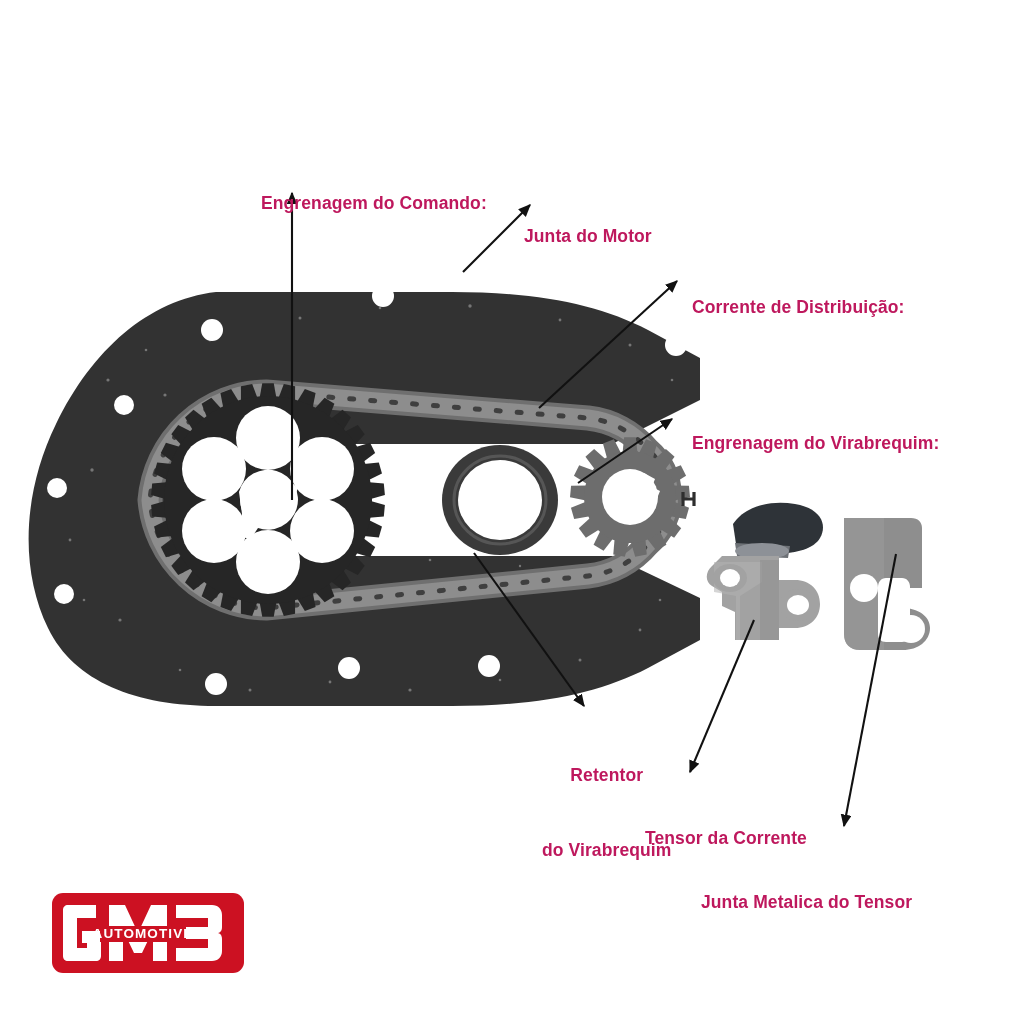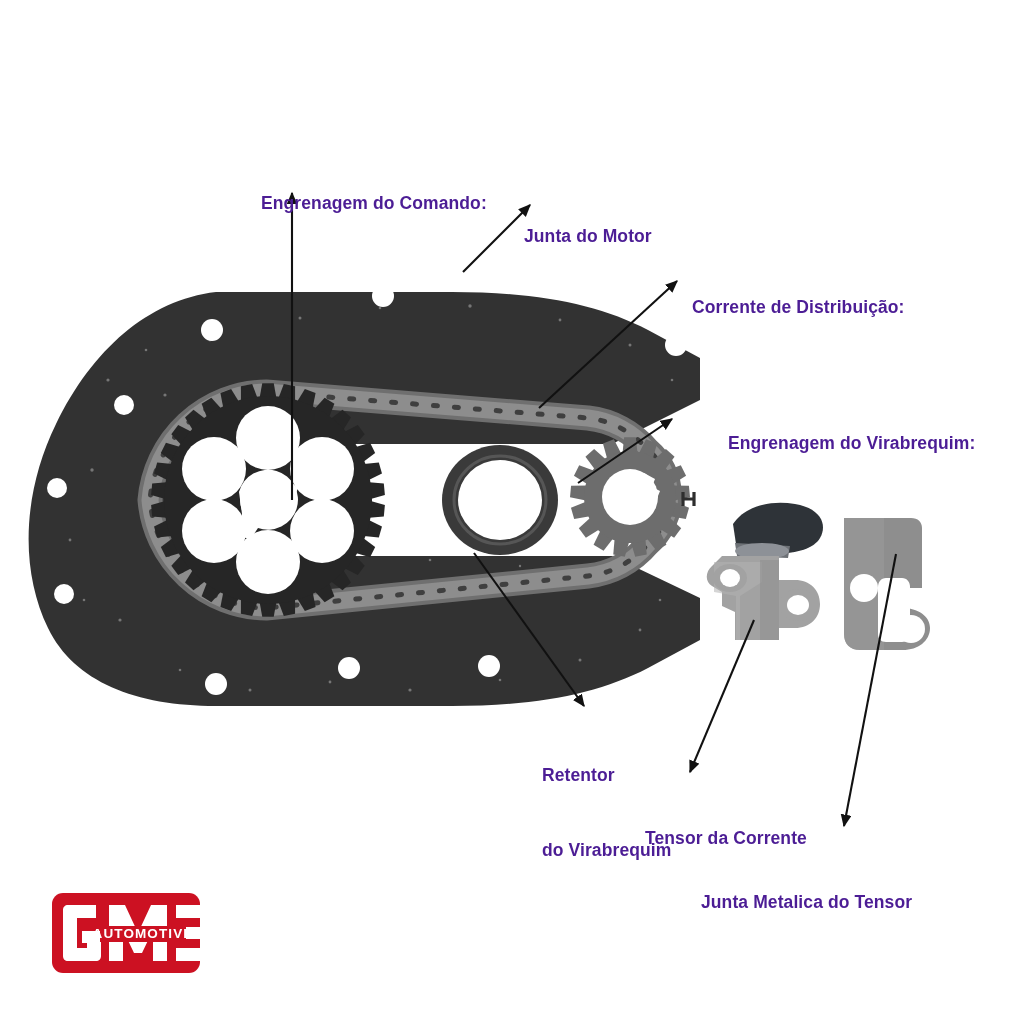--- a/index.html
+++ b/index.html
@@ -19,32 +19,33 @@
     left: 0; top: 0;
     width: 1024px;
     height: 1024px;
   }
   .label {
     position: absolute;
     font-family: "Liberation Sans", sans-serif;
     font-weight: bold;
     font-size: 17.5px;
     line-height: 25px;
-    color: #4c1d95;
+    color: #be185d;
     white-space: pre;
     letter-spacing: 0.1px;
   }
   .logo-box {
     position: absolute;
     left: 52px;
     top: 893px;
     width: 148px;
     height: 80px;
     background: #cc1122;
     border-radius: 11px;
+    padding-left: 44px;
   }
   .logo-text {
     position: absolute;
     left: 0; top: 0;
     width: 182px;
     height: 80px;
   }
 </style>
 </head>
 <body>
@@ -366,25 +367,25 @@
 </div>
 
 <div class="label" style="left:524px; top:174px;">
   <div>Junta do Motor</div>
 </div>
 
 <div class="label" style="left:692px; top:245px;">
   <div>Corrente de Distribuição:</div>
 </div>
 
-<div class="label" style="left:728px; top:381px;">
+<div class="label" style="left:692px; top:381px;">
   <div>Engrenagem do Virabrequim:</div>
 </div>
 
-<div class="label" style="left:542px; top:713px; ">
+<div class="label" style="left:542px; top:713px; text-align:center;">
   <div>Retentor</div>
   <div>do Virabrequim</div>
 </div>
 
 <div class="label" style="left:645px; top:776px;">
   <div>Tensor da Corrente</div>
 </div>
 
 <div class="label" style="left:674px; top:840px;margin-left:27px;">
   <div>Junta Metalica do Tensor</div>

